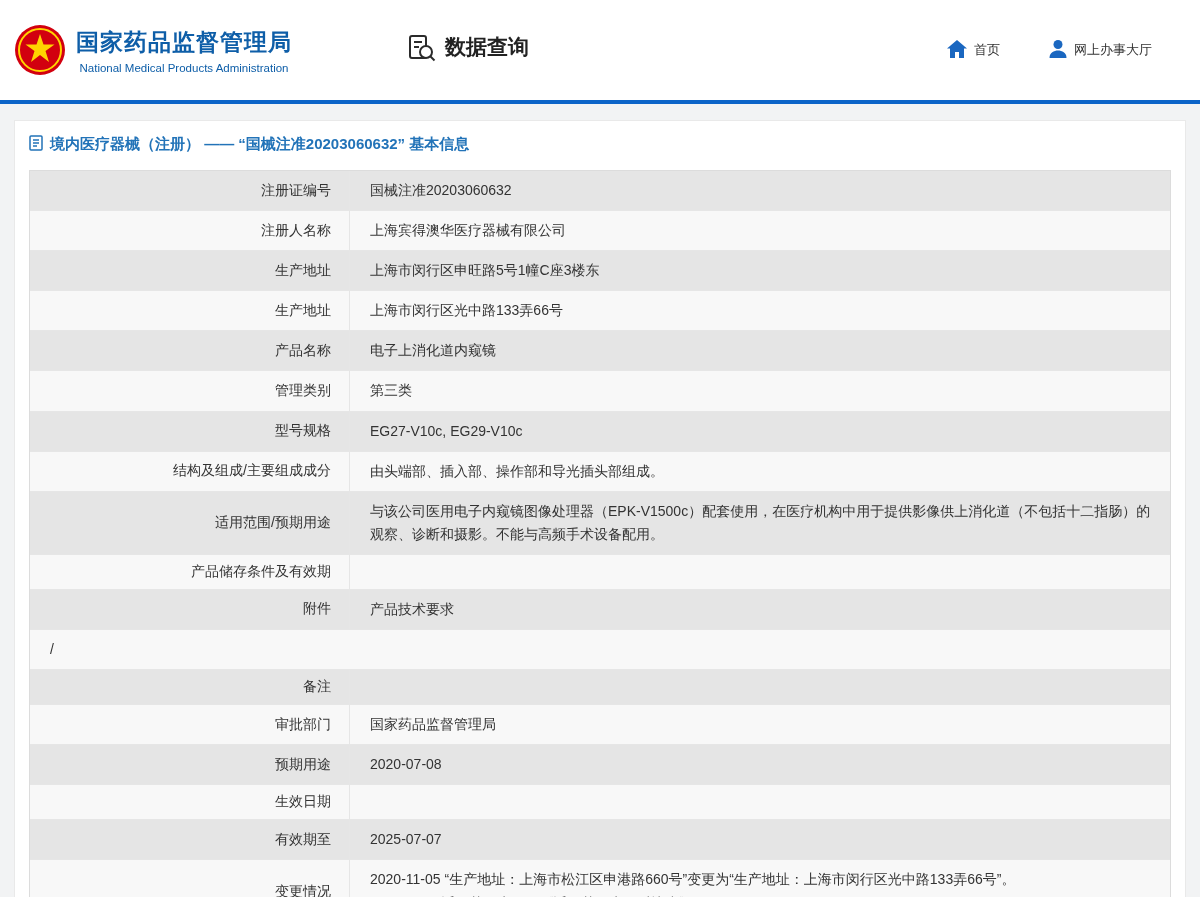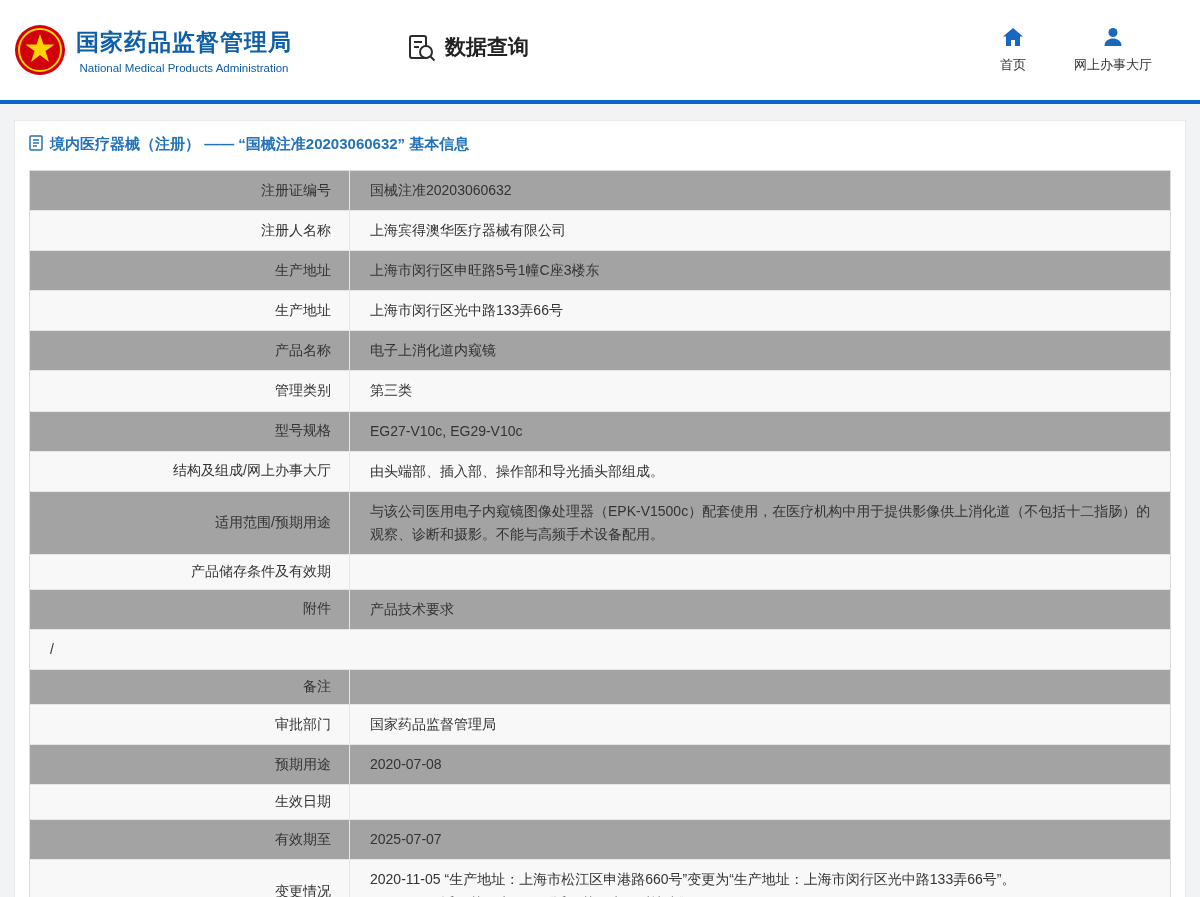--- a/index.html
+++ b/index.html
@@ -6,30 +6,30 @@
   html,body { width:1200px; height:897px; overflow:hidden; }
   body { font-family:"Liberation Sans","DejaVu Sans",sans-serif; background:#f2f3f4; color:#333; font-size:14px; }
 
   .header { height:100px; background:#fff; display:flex; align-items:center; padding:0 48px 0 14px; }
   .logo { width:52px; height:52px; flex:0 0 52px; }
   .brand { margin-left:10px; }
   .brand-title { color:#0e5ea8; font-size:23px; font-weight:bold; letter-spacing:1px; }
   .brand-sub { color:#0e5ea8; font-size:11.5px; margin-top:4px;text-align:center; }
   .dq { display:flex; gap:8px; margin-left:115px; font-size:21px; font-weight:bold; color:#222; cursor:pointer; }
   .right-nav { margin-left:auto; display:flex; gap:48px; }
-  .nav-item { display:flex; flex-direction:column; align-items:center; gap:6px; font-size:13px; color:#333; cursor:pointer; }
+  .nav-item { display:flex; flex-direction:row; align-items:center; gap:6px; font-size:13px; color:#333; cursor:pointer; }
 
   .blue-bar { height:4px; background:#0c64c8; }
 
   .main { padding:16px 14px; }
   .card { background:#fff; border:1px solid #e9e9e9; padding-bottom:14px; }
   .card-title { display:flex; align-items:flex-start; gap:7px; padding:14px 14px 12px; color:#2273b8; font-size:15px; font-weight:bold; }
 
   .table { margin:4px 14px 0; border:1px solid #dcdcdc; }
-  .row { display:flex; min-height:34px; background:#a3a3a3; }
+  .row { display:flex; min-height:34px; background:#e5e5e5; }
   .row + .row { border-top:1px solid #e6e6e6; }
   .row:nth-child(even) { background:#f8f8f8; }
   .cell-label { flex:0 0 320px; display:flex; align-items:center; justify-content:flex-end; text-align:right; padding:8px 18px; border-right:1px solid #e6e6e6; color:#333; }
   .cell-value { flex:1; display:flex; align-items:center; padding:8px 14px 8px 20px; white-space:pre-line; line-height:1.65; }
 </style>
 </head>
 <body>
 
 <div class="header">
   <span class="logo">
@@ -115,21 +115,21 @@
       </div>
       <div class="row">
         <div class="cell-label">管理类别</div>
         <div class="cell-value">第三类</div>
       </div>
       <div class="row">
         <div class="cell-label">型号规格</div>
         <div class="cell-value">EG27-V10c, EG29-V10c</div>
       </div>
       <div class="row">
-        <div class="cell-label">结构及组成/网上办事大厅</div>
+        <div class="cell-label">结构及组成/主要组成成分</div>
         <div class="cell-value">由头端部、插入部、操作部和导光插头部组成。</div>
       </div>
       <div class="row">
         <div class="cell-label">适用范围/预期用途</div>
         <div class="cell-value">与该公司医用电子内窥镜图像处理器（EPK-V1500c）配套使用，在医疗机构中用于提供影像供上消化道（不包括十二指肠）的观察、诊断和摄影。不能与高频手术设备配用。</div>
       </div>
       <div class="row">
         <div class="cell-label">产品储存条件及有效期</div>
         <div class="cell-value"></div>
       </div>

